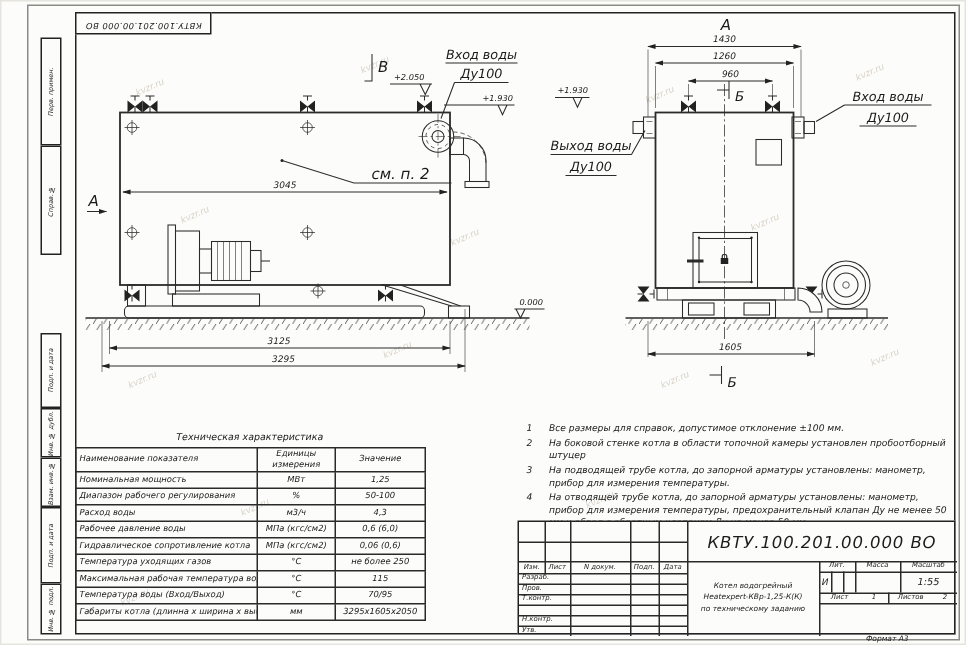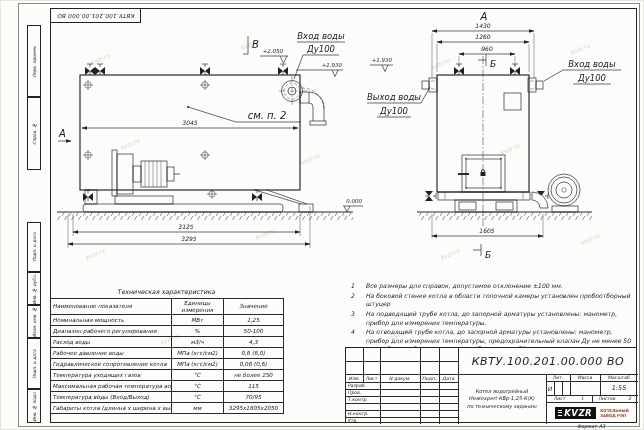--- a/index.html
+++ b/index.html
@@ -417,28 +417,16 @@
 
     <div class="cell split" style="left:200px;top:47px;width:46px;height:7px">
       <span>Лист</span>
       <span>1</span>
     </div>
     <div class="cell split" style="left:246px;top:47px;width:46px;height:7px">
       <span>Листов</span>
       <span>2</span>
     </div>
 
-    <div class="cell" style="left:200px;top:54px;width:92px;height:22px">
-      <div class="logo-row">
-        <span class="logo-box">
-            <span class="logo-stripes"></span>
-            <span>KVZR</span>
-          </span>
-        <span class="company">
-          <span style="display:block">КОТЕЛЬНЫЙ</span>
-          <span style="display:block">ЗАВОД РЭП</span>
-        </span>
-      </div>
-    </div>
   </div>
 
   <div class="abs fmt">Формат  А3</div>
 </div>
 
 </body></html>

